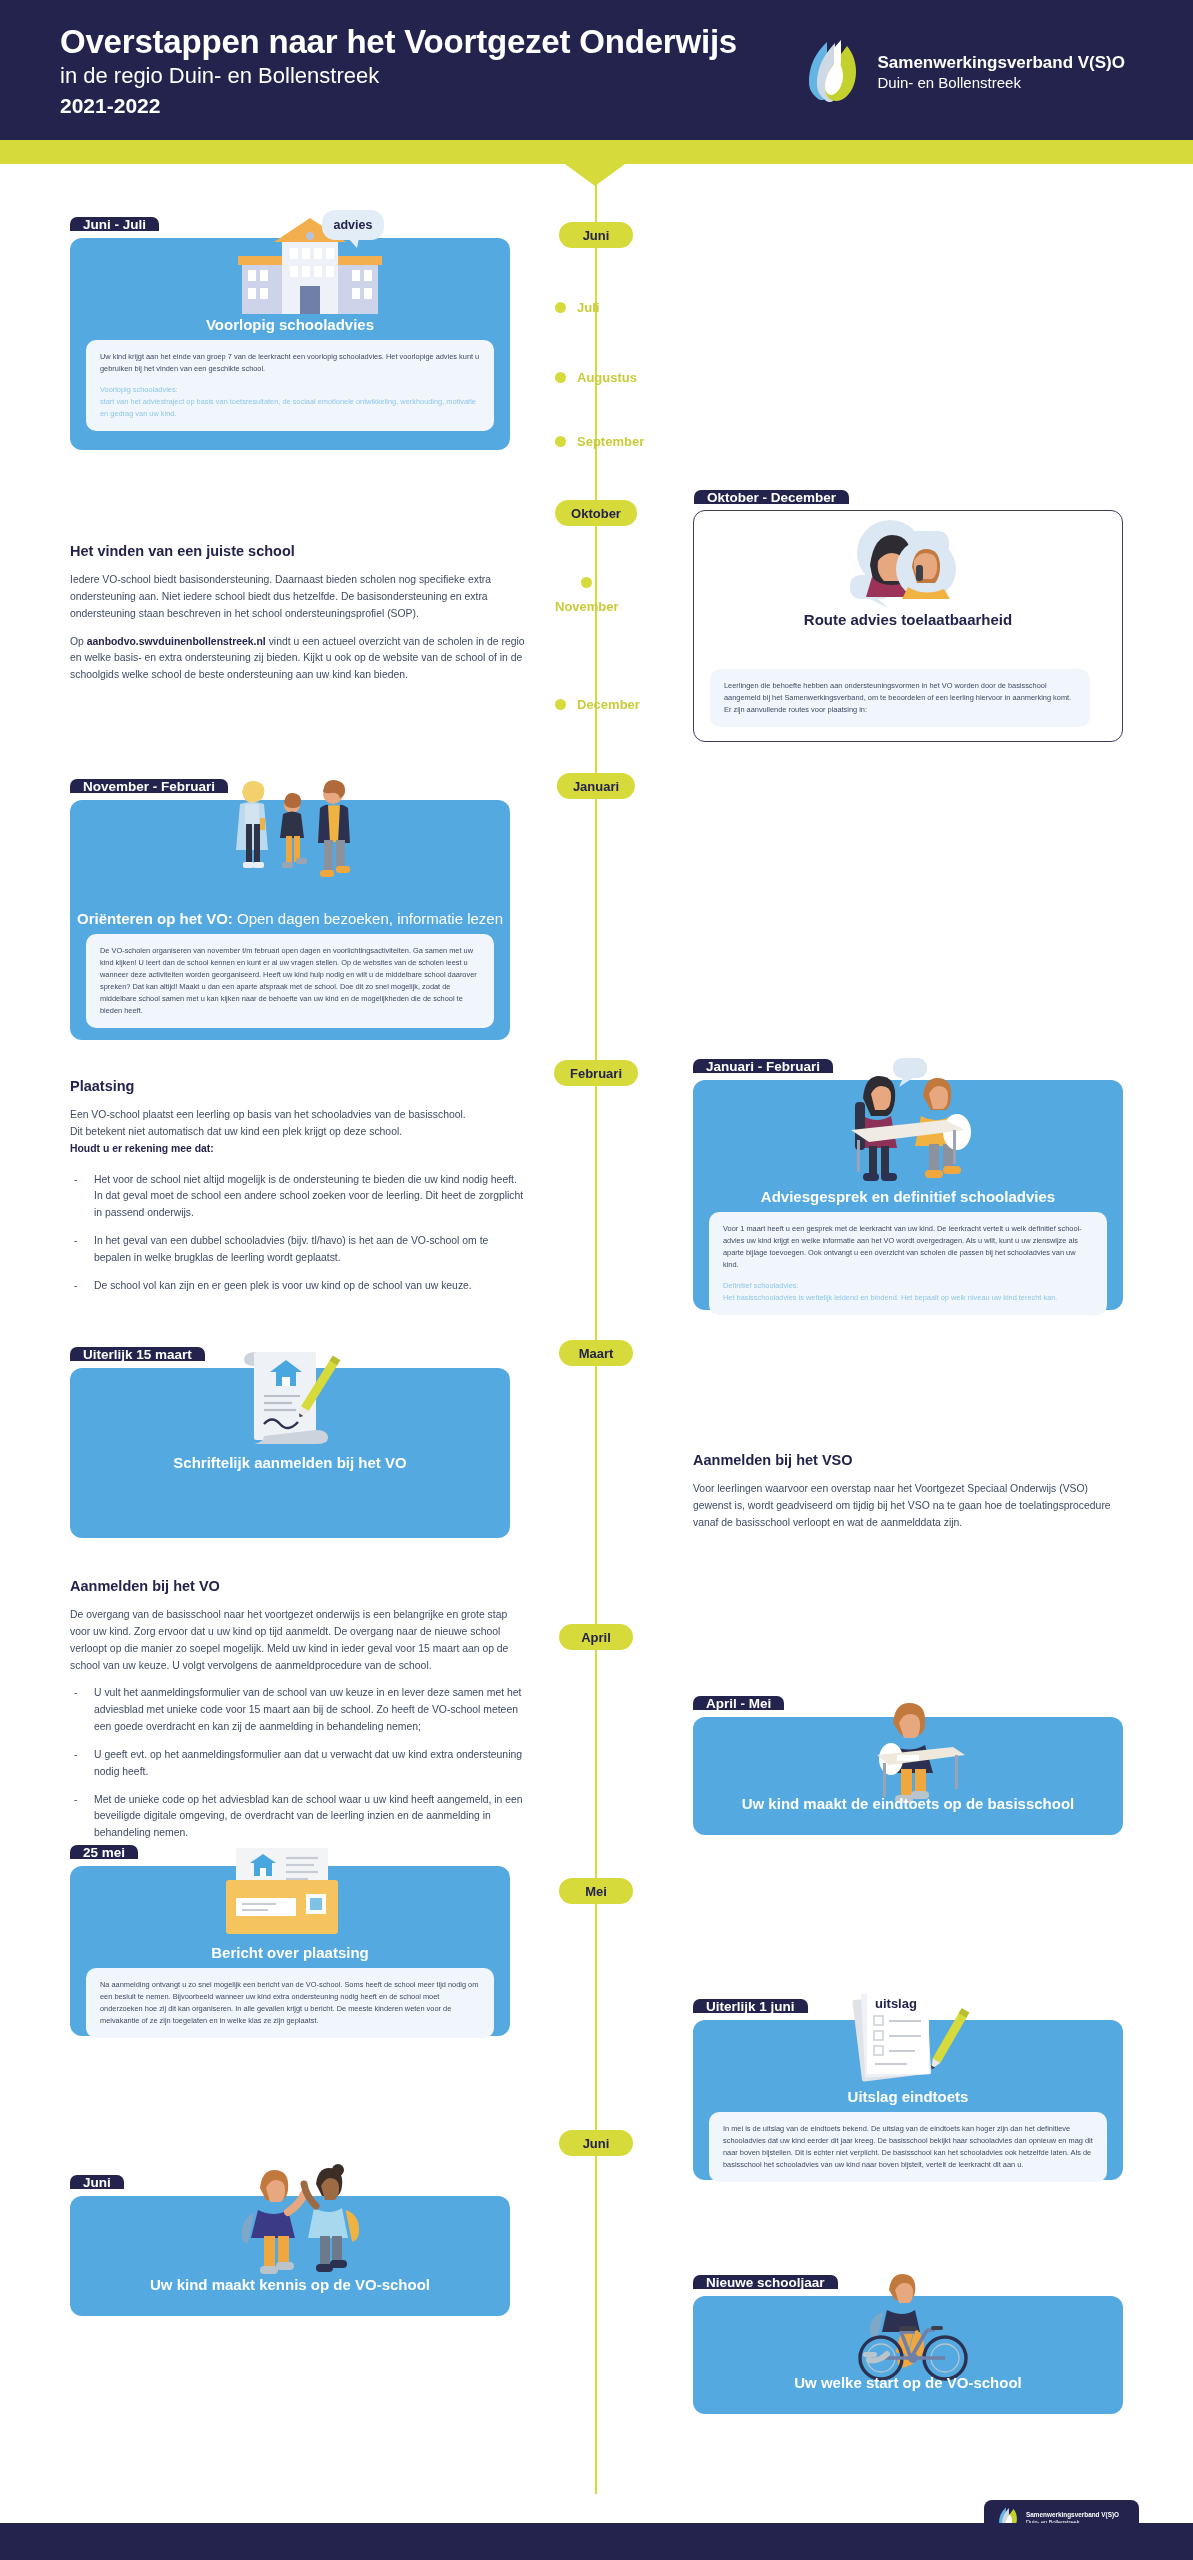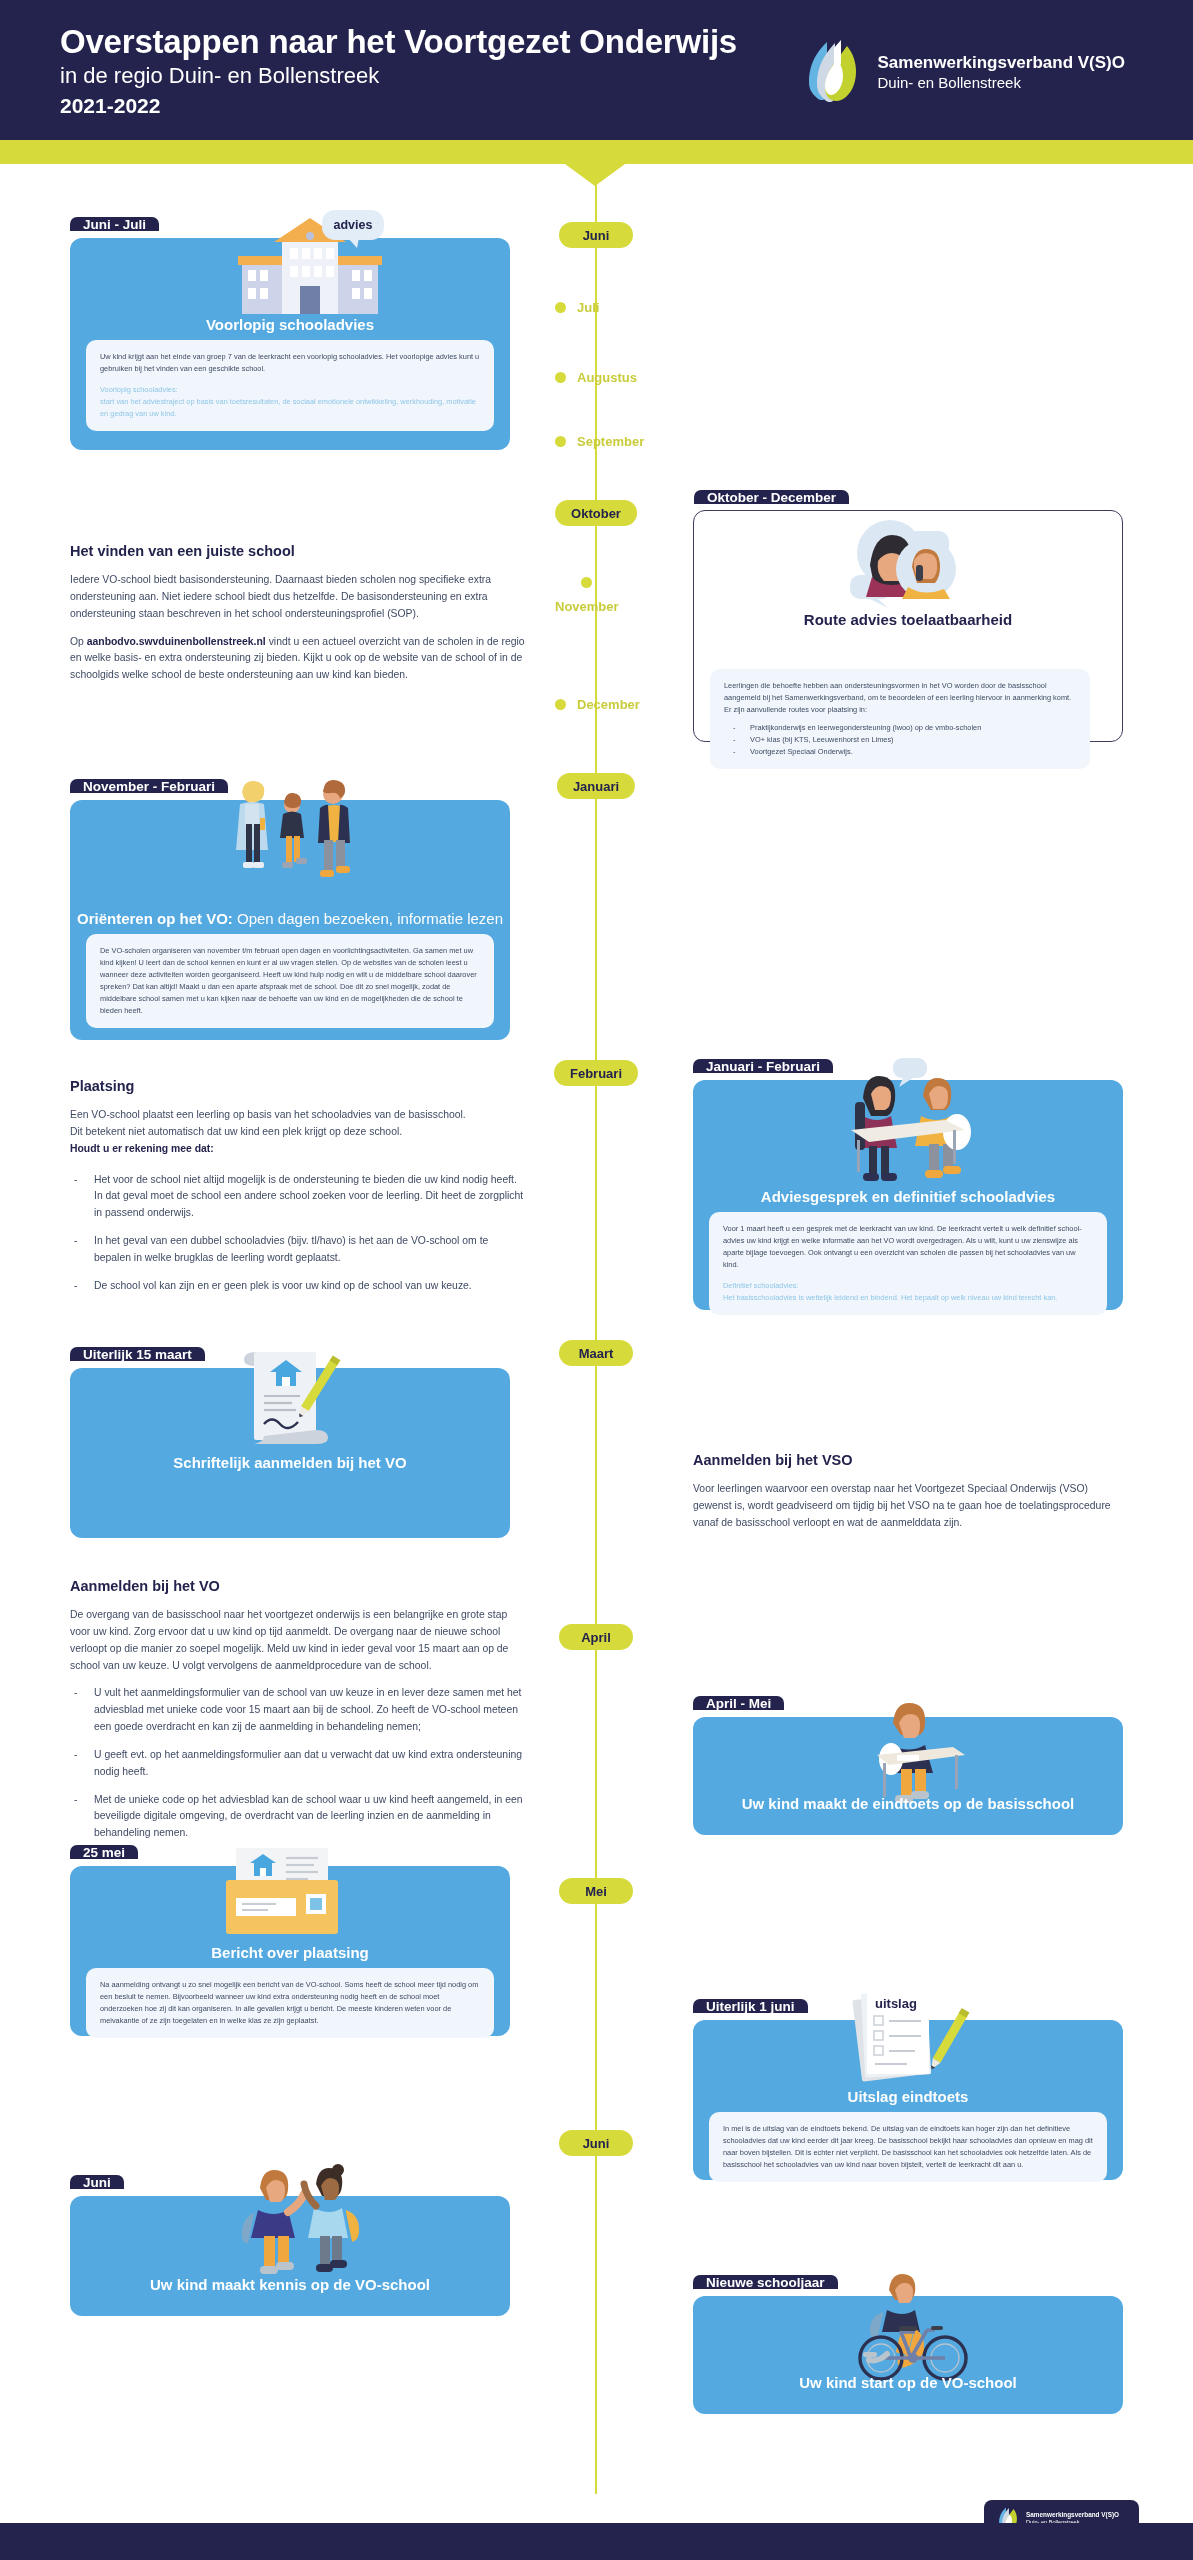--- a/index.html
+++ b/index.html
@@ -248,25 +248,20 @@
       <path d="M80 48 q4-8 12-8 q10 0 11 10 q1 12-5 16 l-12 0 q-7-6-6-18z" fill="#e8a87f"></path>
       <path d="M74 74 q16 10 36 2 l6 10 l-48 0z" fill="#f0b342"></path>
       <rect x="82" y="52" width="7" height="16" rx="3" fill="#3c3f4a"></rect>
     </svg>
   </div>
 
   <div class="card-title dark" style="top:100px;">Route advies toelaatbaarheid</div>
 
   <div class="inner-box" style="left:16px; top:130px; width:380px;margin-top:28px;">
     <div>Leerlingen die behoefte hebben aan ondersteuningsvormen in het VO worden door de basisschool aangemeld bij het Samenwerkingsverband, om te beoordelen of een leerling hiervoor in aanmerking komt. Er zijn aanvullende routes voor plaatsing in:</div>
-    <ul>
-      <li>Praktijkonderwijs en leerwegondersteuning (lwoo) op de vmbo-scholen</li>
-      <li>VO+ klas (bij KTS, Leeuwenhorst en Limes)</li>
-      <li>Voortgezet Speciaal Onderwijs.</li>
-    </ul>
   </div>
 </div>
 
 <div class="card" style="left:70px; top:800px; width:440px; height:240px;">
   <div class="tag">November - Februari</div>
 
   <div class="ill" style="left:150px; top:-22px;">
     <svg width="150" height="120" viewBox="0 0 150 120">
 
       <circle cx="32" cy="16" r="9" fill="#f2c57c"></circle>
@@ -551,21 +546,21 @@
       <circle cx="112" cy="92" r="14" fill="none" stroke="#b9c4cd" stroke-width="1.3"></circle>
       <path d="M48 92 L78 92 L94 64 M78 92 L112 92 M94 64 L102 64 M78 92 L68 66 L82 66" stroke="#6f7fa8" stroke-width="3.6" fill="none" stroke-linejoin="round"></path>
       <circle cx="80" cy="92" r="5" fill="#6f7fa8"></circle>
       <rect x="66" y="60" width="18" height="5" rx="2" fill="#3c3f4a"></rect>
       <rect x="98" y="60" width="12" height="4" rx="2" fill="#3c3f4a"></rect>
       <rect x="30" y="86" width="14" height="5" rx="2" fill="#b9c4cd"></rect>
       <path d="M54 88 q-8 8-18 6" stroke="#b9c4cd" stroke-width="6" fill="none" stroke-linecap="round"></path>
     </svg>
   </div>
 
-  <div class="card-title" style="top:78px;">Uw kind start op de VO-school</div>
+  <div class="card-title" style="top:78px;">Uw welke start op de VO-school</div>
 </div>
 
 <div class="footer-badge">
   <svg width="24" height="26" viewBox="0 0 63 68">
     <path d="M8 44 C8 22 20 10 26 4 L26 56 C26 62 20 64 16 60 C10 55 8 50 8 44Z" fill="#63b3e3"></path>
     <path d="M16 46 C16 24 28 12 34 5 L34 58 C34 64 28 66 24 62 C18 57 16 52 16 46Z" fill="#cfd9e6"></path>
     <path d="M46 8 C58 22 58 46 46 58 C36 68 24 62 24 50 C24 34 36 22 46 8Z" fill="#c3d12e"></path>
     <path d="M36 22 C44 30 44 46 36 54 C30 60 24 56 24 48 C24 38 30 30 36 22Z" fill="#ffffff"></path>
   </svg>
   <div>

